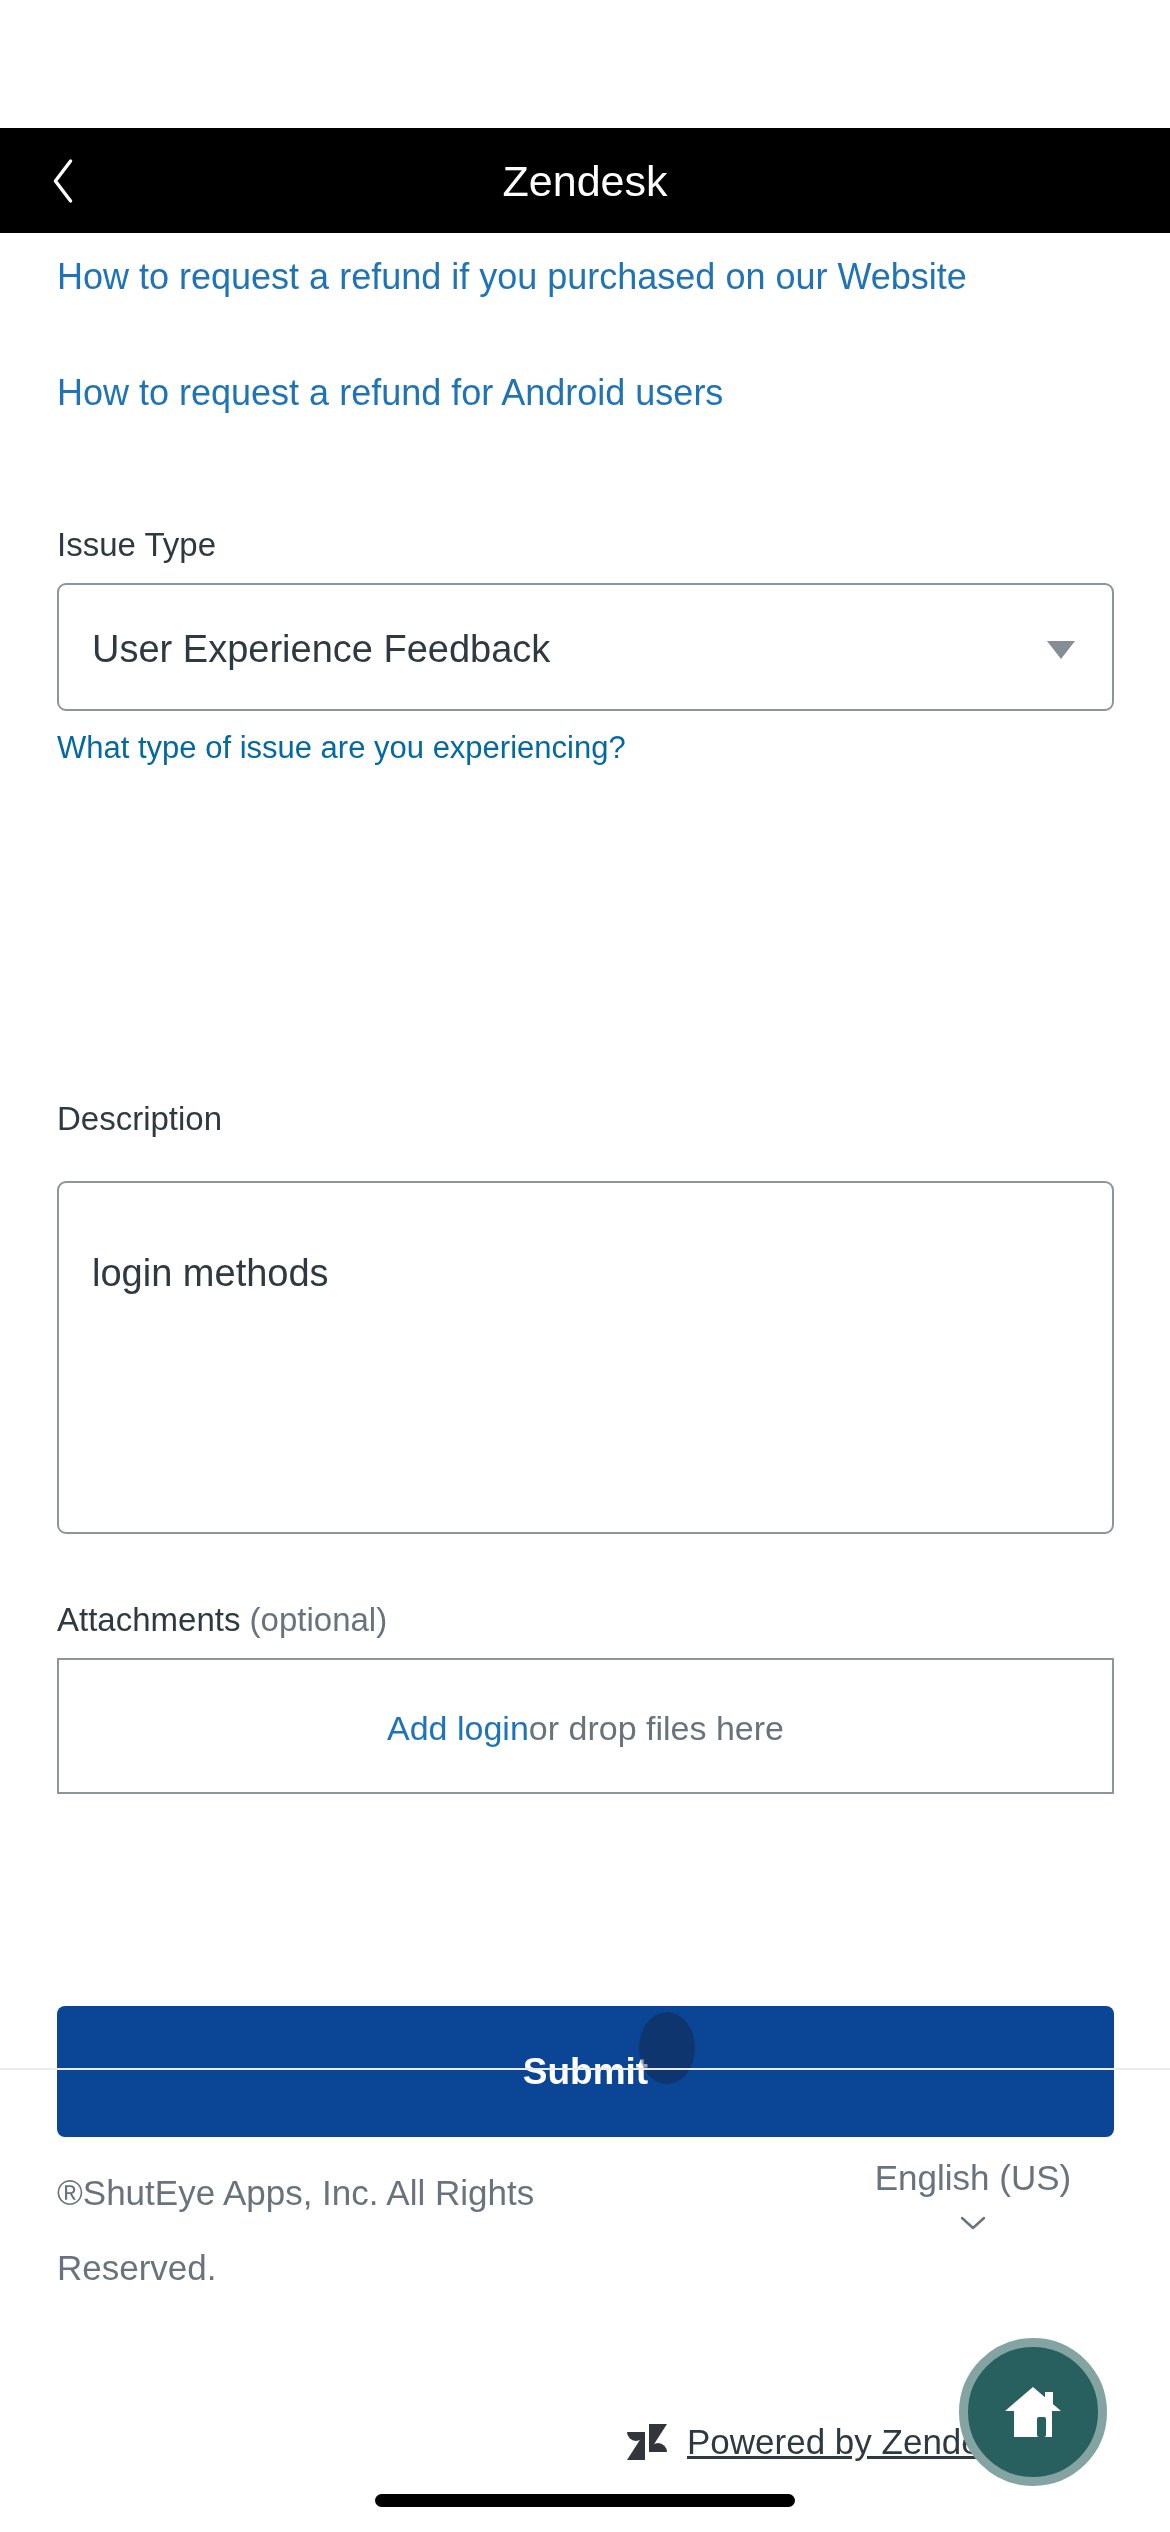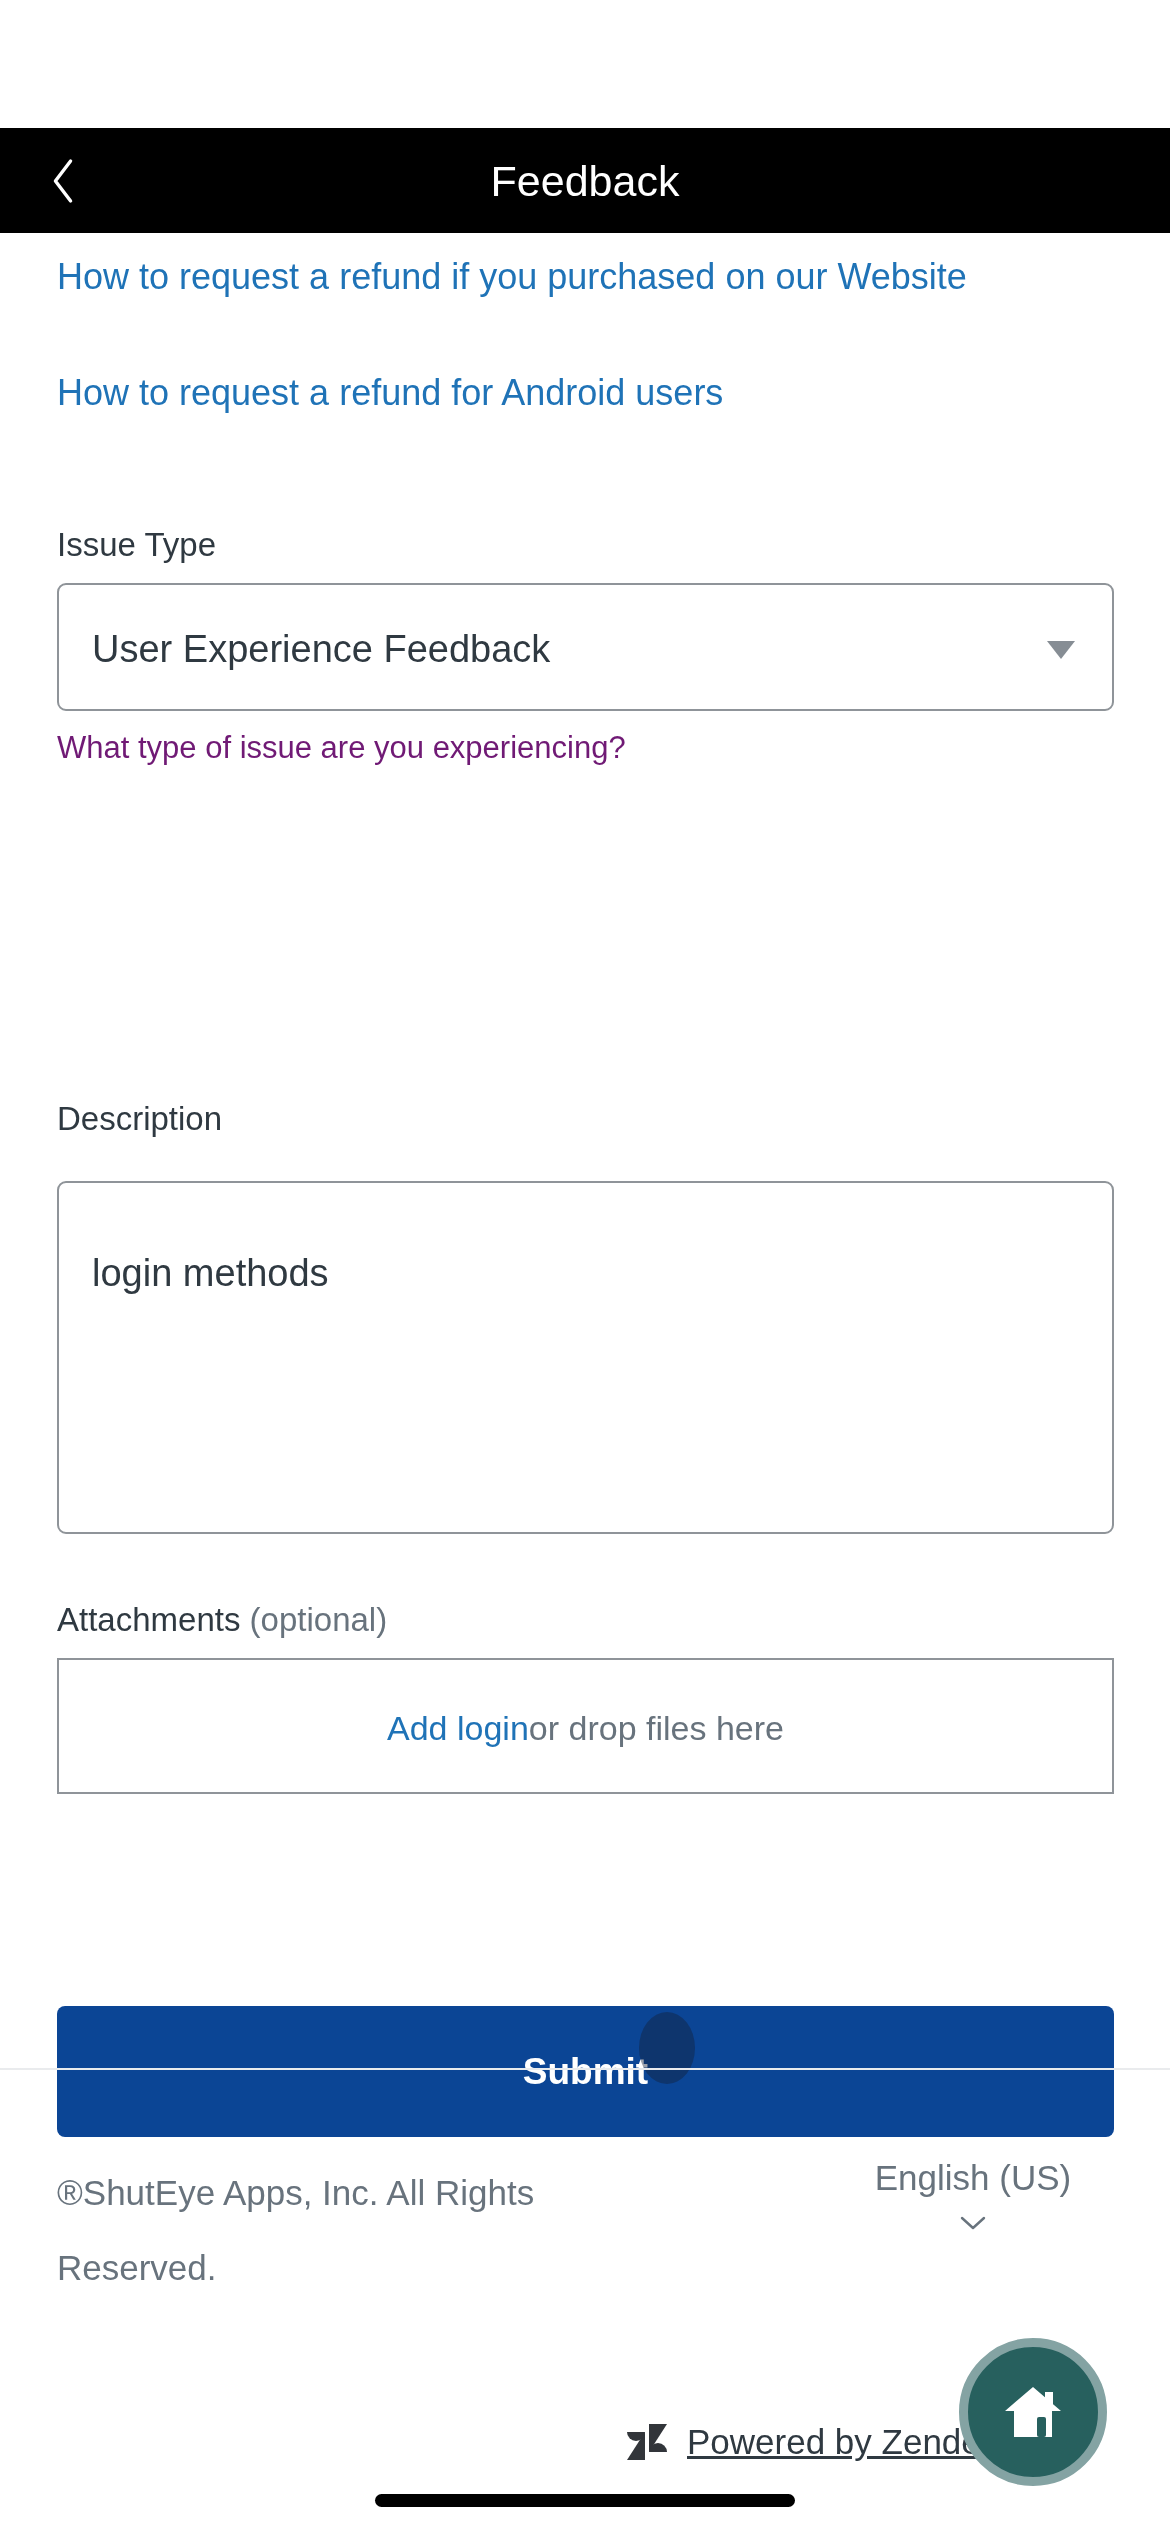--- a/index.html
+++ b/index.html
@@ -92,21 +92,21 @@
   .field-label {
     position:absolute;
     color:#2f3941;
     font-size:33px;
     line-height:40px;
   }
   .field-label .opt { color:#68737d; }
 
   .hint {
     position:absolute;
-    color:#701a75;
+    color:#0369a1;
     font-size:31px;
     line-height:38px;
   }
 
   
   .select-box {
     position:absolute; left:57px; top:350px;
     width:1057px; height:128px;
     border:2px solid #8f9499;
     border-radius:9px;
@@ -233,21 +233,21 @@
 
 <div id="phone">
 
 
   <div class="navbar">
     <div class="nav-back">
       <svg viewBox="0 0 40 62" width="32" height="52">
         <path d="M27 6 L8 31 L27 56" stroke="#ffffff" stroke-width="4.2" fill="none" stroke-linecap="round" stroke-linejoin="round"></path>
       </svg>
     </div>
-    <div class="nav-title">Feedback</div>
+    <div class="nav-title">Zendesk</div>
   </div>
 
   <div class="content">
 
     <a class="hlink link1" href="#">How to request a refund if you purchased on our Website</a>
     <a class="hlink link2" href="#">How to request a refund for Android users</a>
 
     <div class="field-label" style="left:57px; top:292px;">Issue Type</div>
     <div class="select-box">
       <span class="select-value">User Experience Feedback</span>

